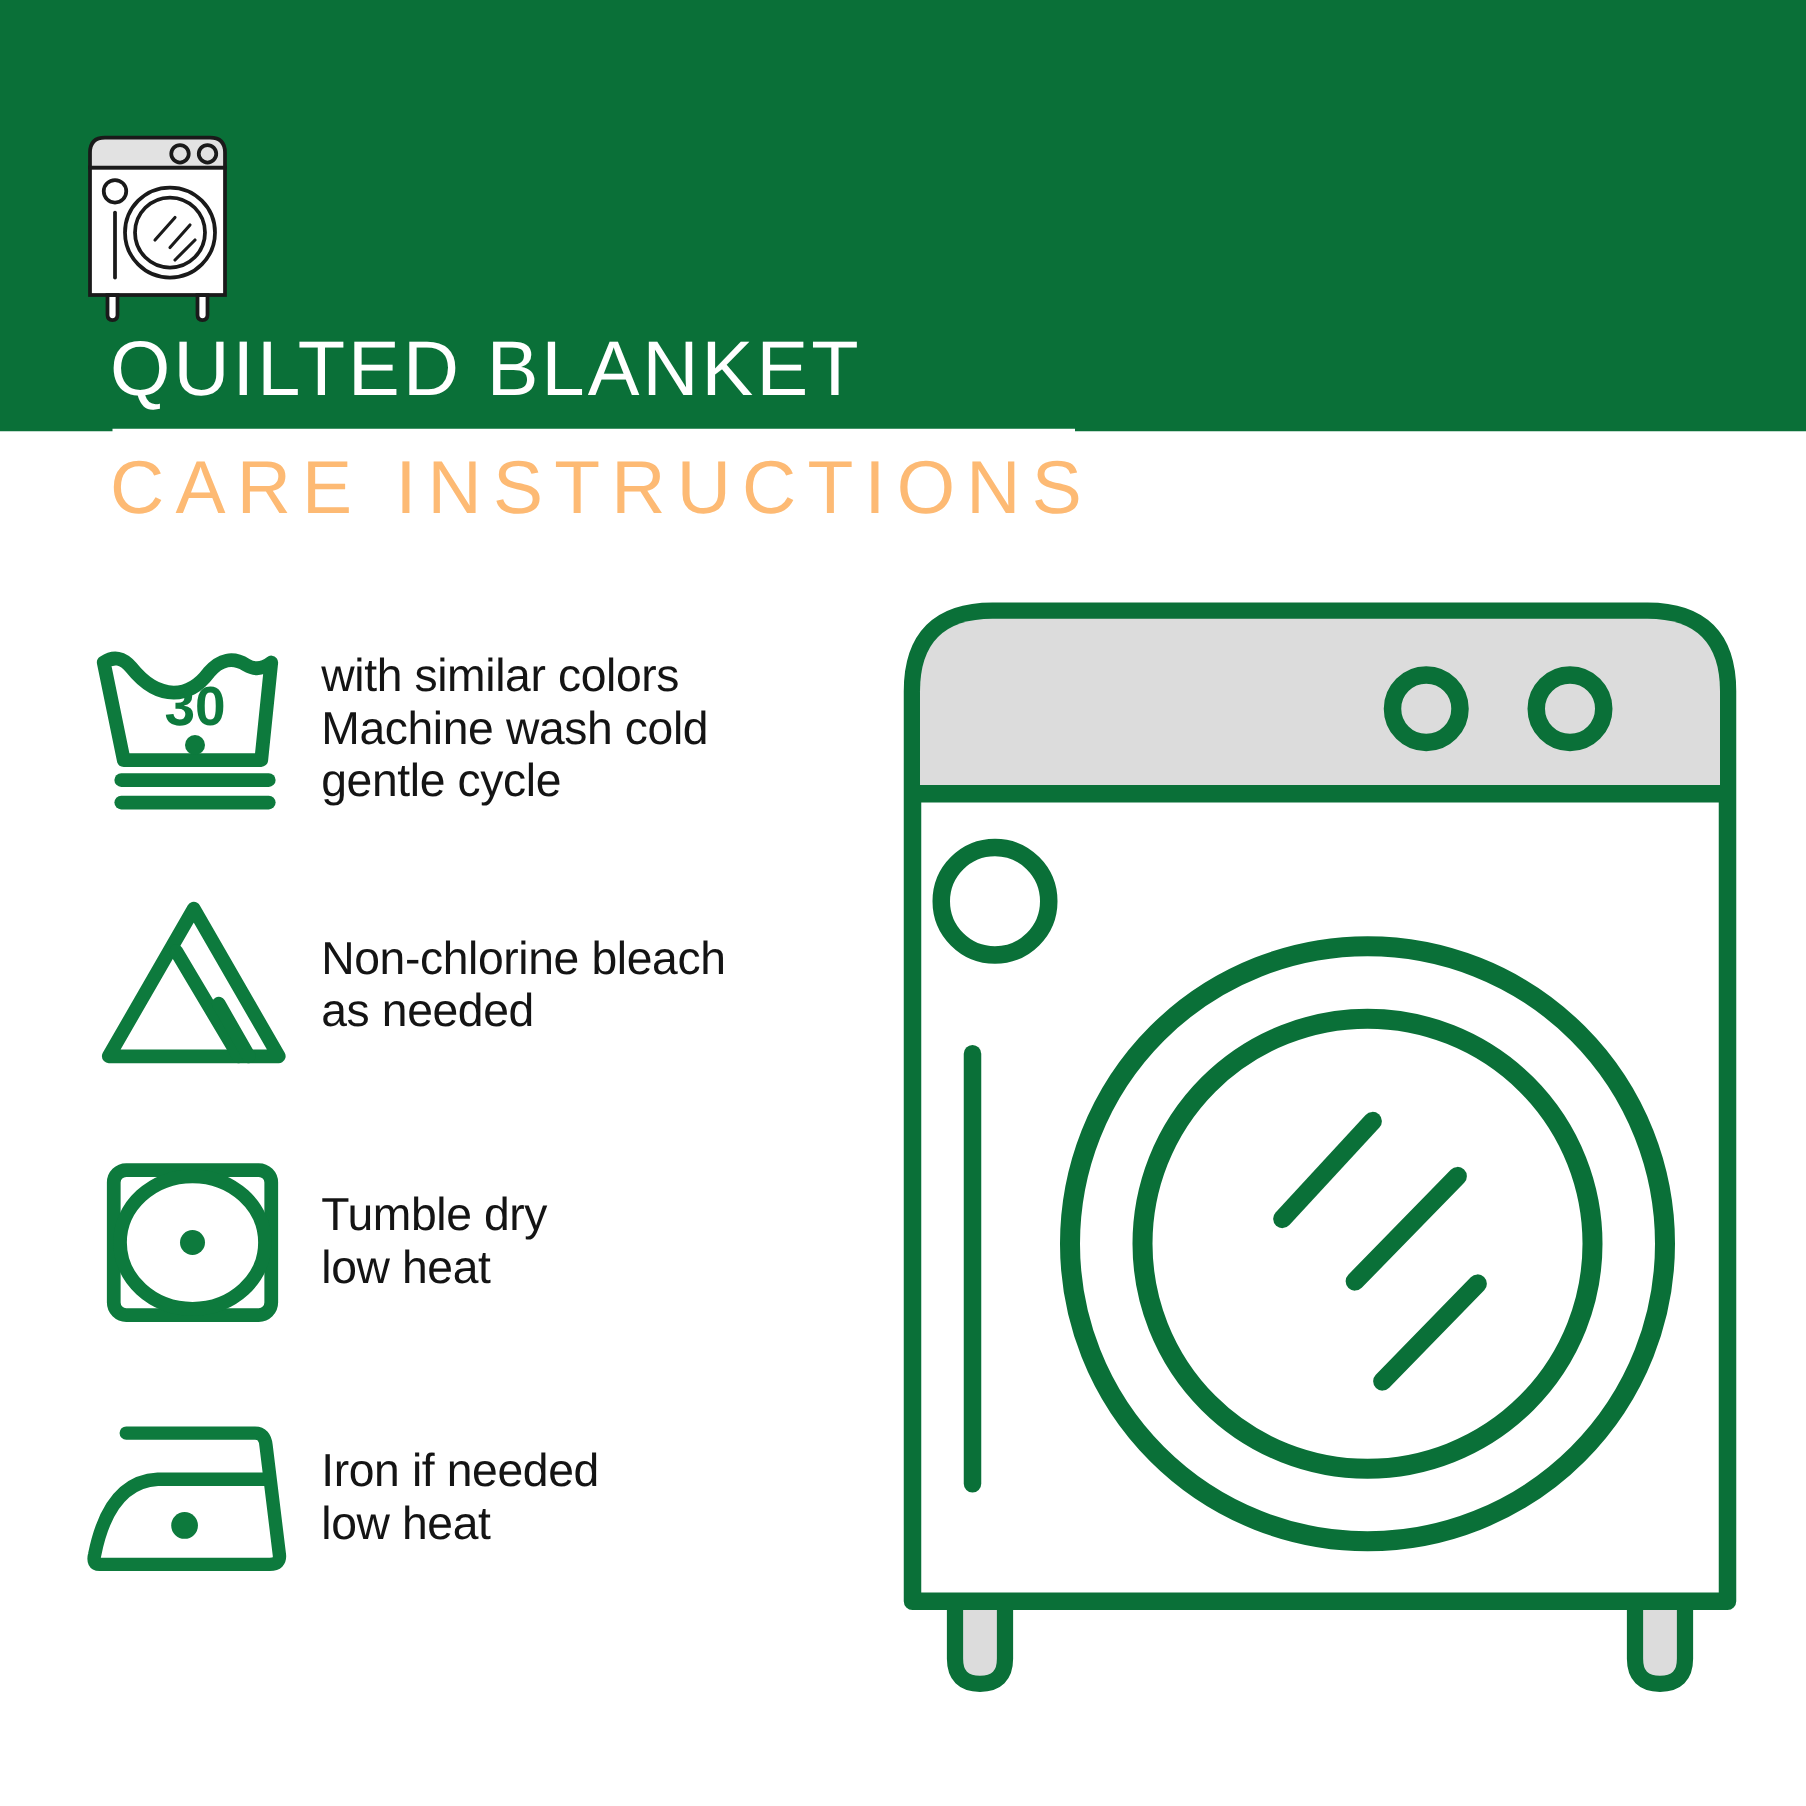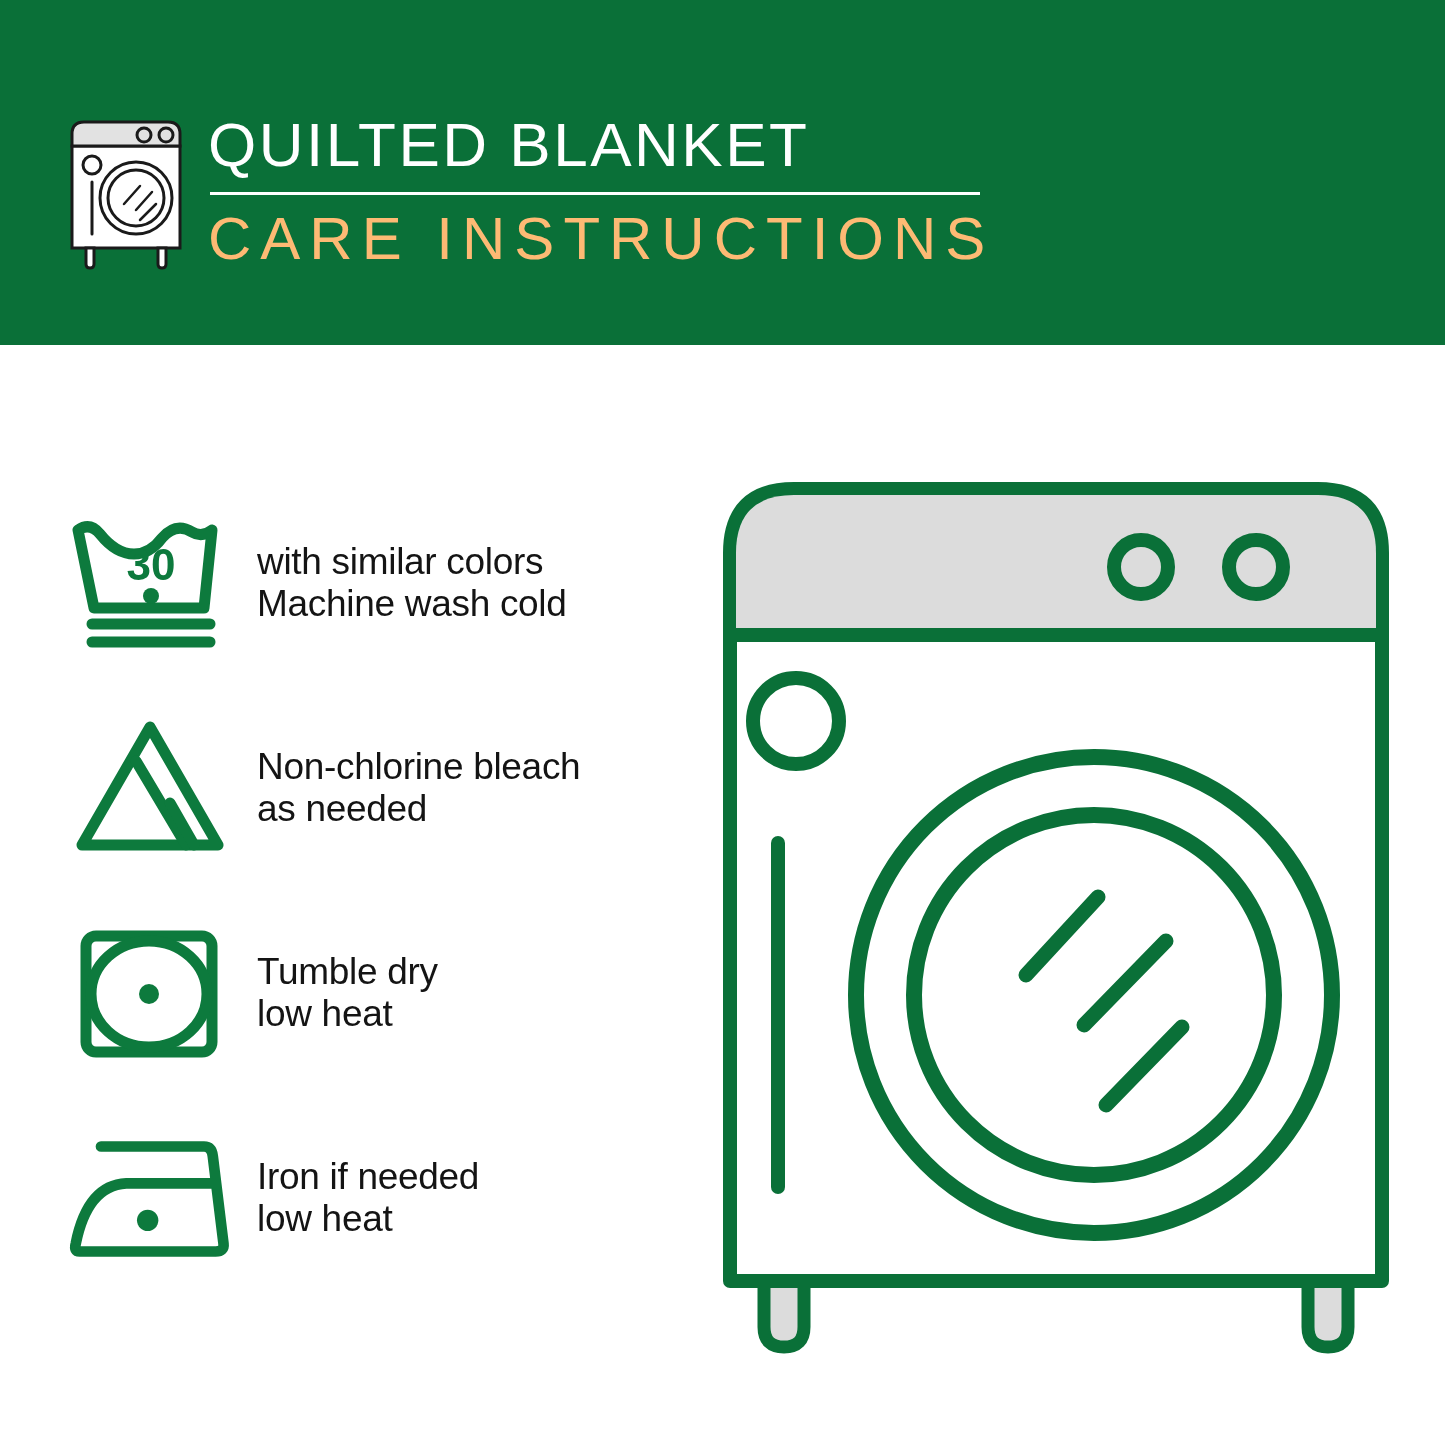--- a/index.html
+++ b/index.html
@@ -23,23 +23,23 @@
     position: absolute;
     left: 0;
     top: 0;
     width: 1445px;
     height: 345px;
     background: #0a7038;
   }
   #header-inner {
     position: absolute;
     left: 66px;
-    top: 108px;
+    top: 96px;
     display: flex;
-    flex-direction: row;
+    flex-direction: column;
     align-items: flex-start;
     justify-content: center;
   }
   #header-logo {
     width: 120px;
     height: 155px;
     flex: 0 0 auto;
     margin-top: 8px;
   }
   #header-titles {
@@ -80,21 +80,21 @@
     display: flex;
     flex-direction: row;
     align-items: center;
     height: 205px;
   }
   .row-icon {
     width: 175px;
     flex: 0 0 auto;
     display: flex;
     align-items: center;
-    justify-content: flex-start;
+    justify-content: flex-end;
   }
   .row-text {
     color: #141414;
     font-size: 37px;
     line-height: 42px;
     letter-spacing: -0.3px;
     margin-left: 16px;
   }
   .row-text div { white-space: nowrap; }
 
@@ -158,20 +158,21 @@
             <line x1="26" y1="116" x2="144" y2="116"></line>
             <line x1="26" y1="134" x2="144" y2="134"></line>
           </g>
           <text x="85" y="72" font-family="'Liberation Sans', sans-serif" font-size="44" font-weight="bold" fill="#0d7a3d" text-anchor="middle">30</text>
           <circle cx="85" cy="88" r="8" fill="#0d7a3d"></circle>
         </svg>
       </div>
       <div class="row-text">
         <div>with similar colors</div>
         <div>Machine wash cold</div>
+        <div>gentle cycle</div>
       </div>
     </div>
 
     <div class="row">
       <div class="row-icon">
         <svg width="170" height="150" viewBox="0 0 170 150">
           <g fill="none" stroke="#0d7a3d" stroke-width="11" stroke-linecap="round" stroke-linejoin="round">
             <path d="M84 14 L152 132 L16 132 Z"></path>
             <line x1="70" y1="48" x2="120" y2="132"></line>
             <line x1="104" y1="90" x2="128" y2="132"></line>

